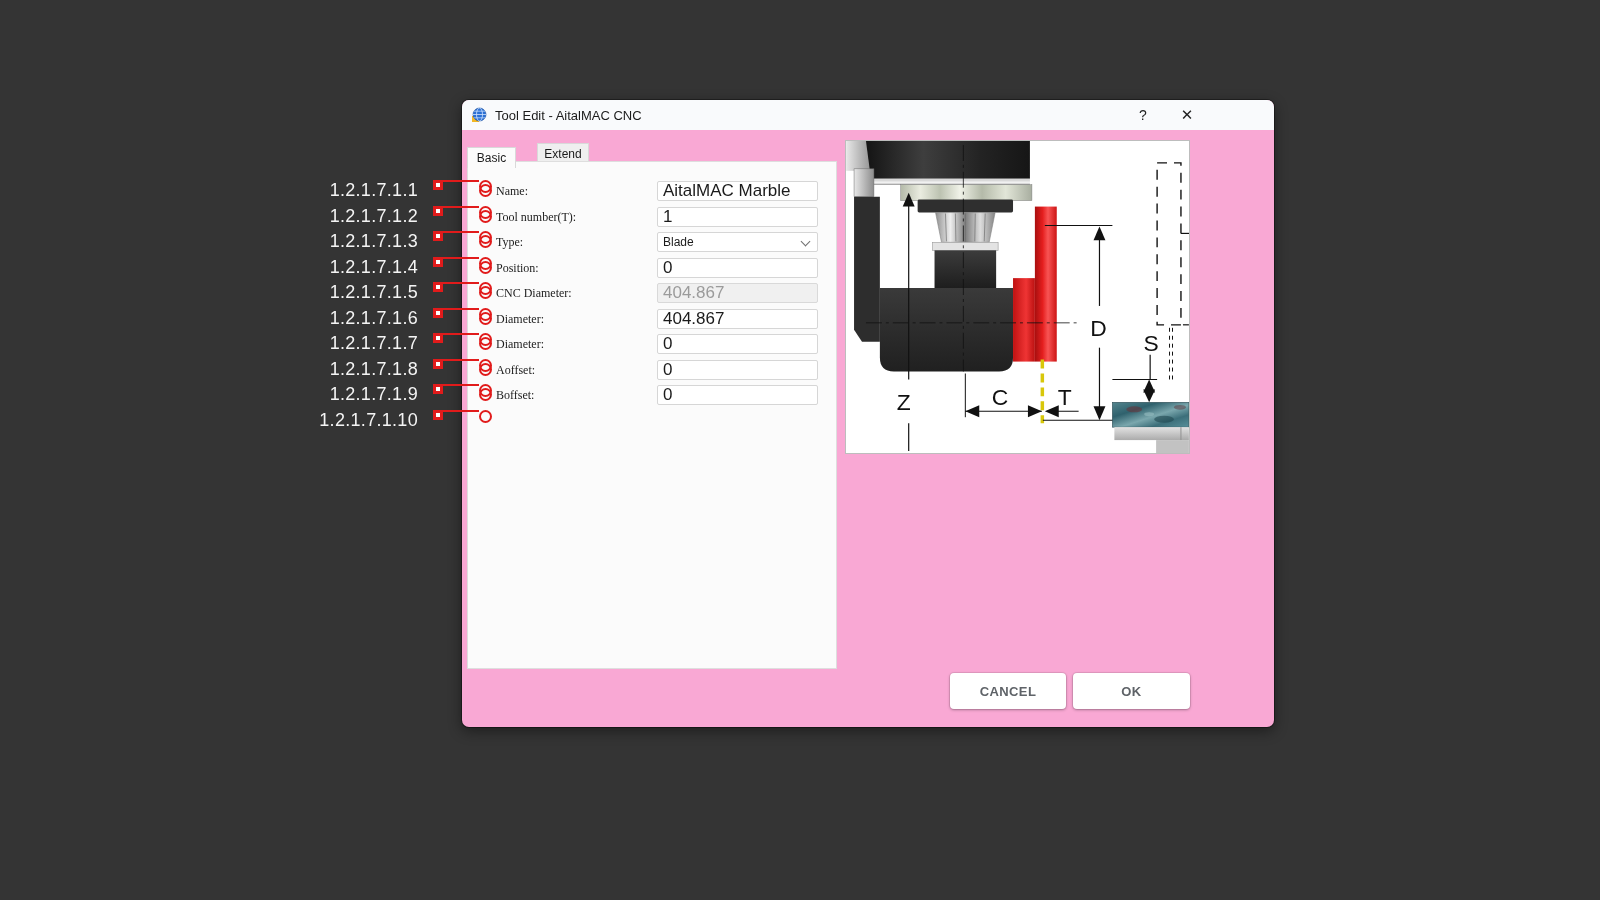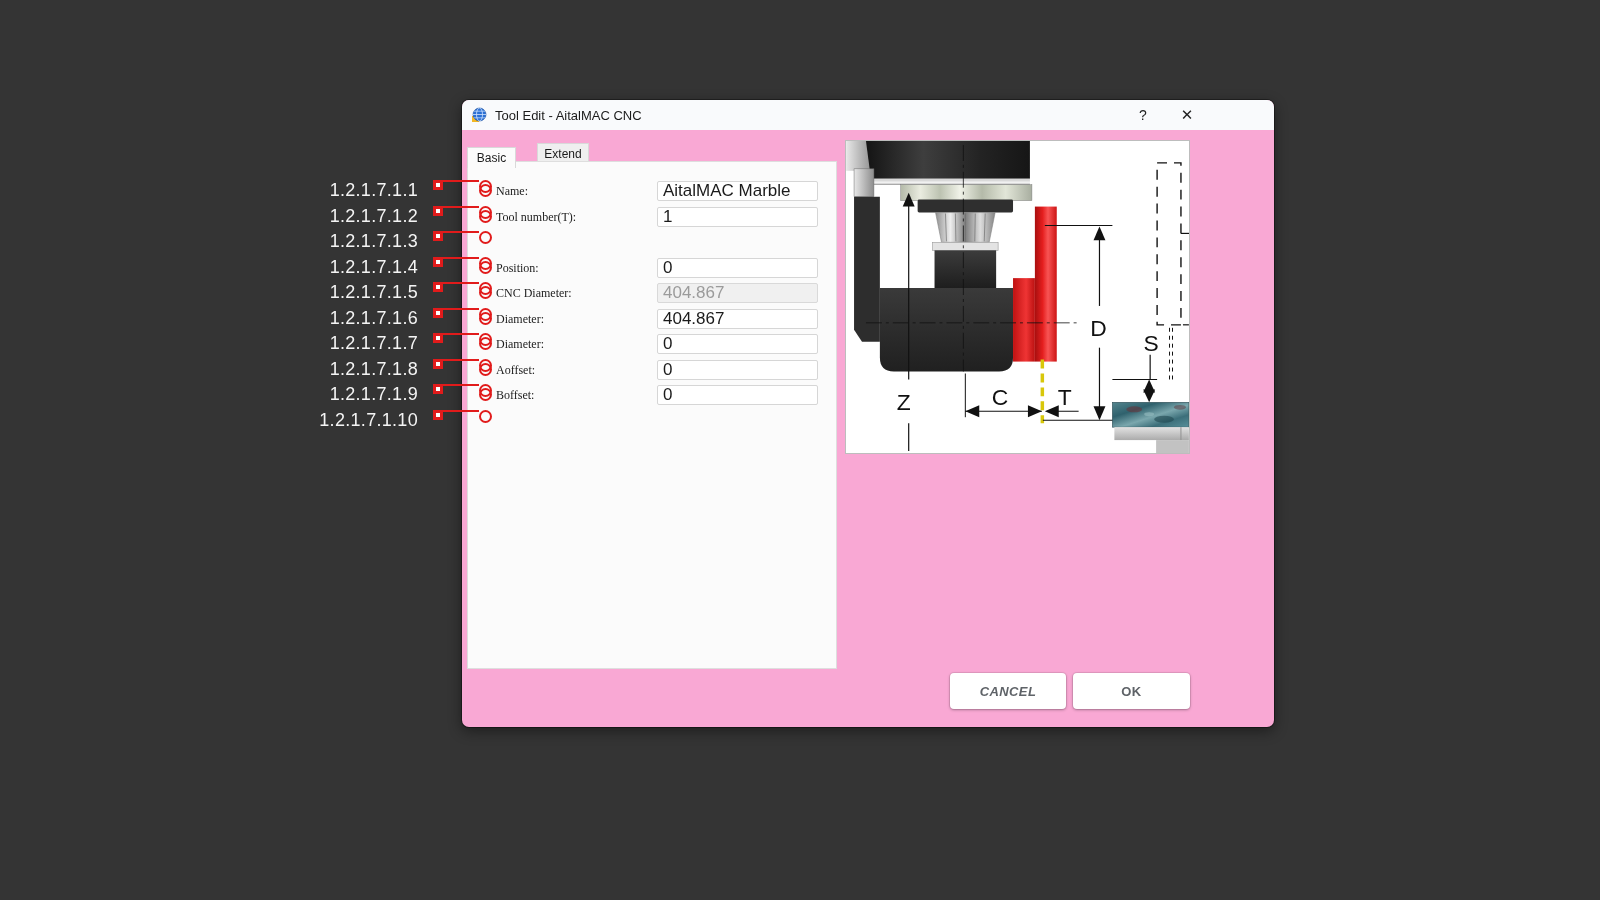--- a/index.html
+++ b/index.html
@@ -42,21 +42,21 @@
 
   
   .imgpanel { position:absolute; left:383px; top:40px; width:345px; height:314px;
               background:#ffffff; border:1px solid #bdbdbd; }
 
   
   .footbtn { position:absolute; top:573px; height:36px; background:#ffffff; border:none; border-radius:4px;
              box-shadow:0 0 0 1px rgba(0,0,0,.07), 0 1px 3px rgba(0,0,0,.3);
              font-family:"Liberation Sans",sans-serif; font-size:13px; font-weight:700;
              color:#5f6368; letter-spacing:.4px; cursor:pointer; }
-  .btn-cancel { left:488px; width:116px;font-style:italic; }
+  .btn-cancel { left:488px; width:116px; }
   .btn-ok { left:611px; width:117px; }
 
   
   .ann { position:absolute; left:288px; width:204px; height:20px; display:flex; align-items:flex-start;
          justify-content:flex-end; z-index:10; }
   .ann-label { font-size:18px; color:#f4f4f4; white-space:nowrap; letter-spacing:.3px; }
   .ann-square { width:10px; height:10px; background:#fff; border:3px solid #e11b1b; margin-left:15px; flex:0 0 auto; }
   .ann-line { width:36px; height:2px; background:#e11b1b; flex:0 0 auto; }
   .ann-circle { width:13px; height:13px; border:2.5px solid #e11b1b; border-radius:50%; flex:0 0 auto; background:transparent; }
 
@@ -87,20 +87,28 @@
   <div class="tabpanel">
     <div class="frow" style="top:19px">
       <span class="fcircle"></span>
       <span class="flabel">Name:</span>
       <input class="finput" value="AitalMAC Marble" style="">
     </div>
     <div class="frow" style="top:45px">
       <span class="fcircle"></span>
       <span class="flabel">Tool number(T):</span>
       <input class="finput" value="1" style="">
+    </div>
+    <div class="frow" style="top:70px">
+      <span class="fcircle"></span>
+      <span class="flabel">Type:</span>
+      <div class="fselect">
+        <span>Blade</span>
+        <span class="chev"></span>
+      </div>
     </div>
     <div class="frow" style="top:96px">
       <span class="fcircle"></span>
       <span class="flabel">Position:</span>
       <input class="finput" value="0" style="">
     </div>
     <div class="frow" style="top:121px">
       <span class="fcircle"></span>
       <span class="flabel">CNC Diameter:</span>
       <input class="finput" disabled="" value="404.867" style="">

